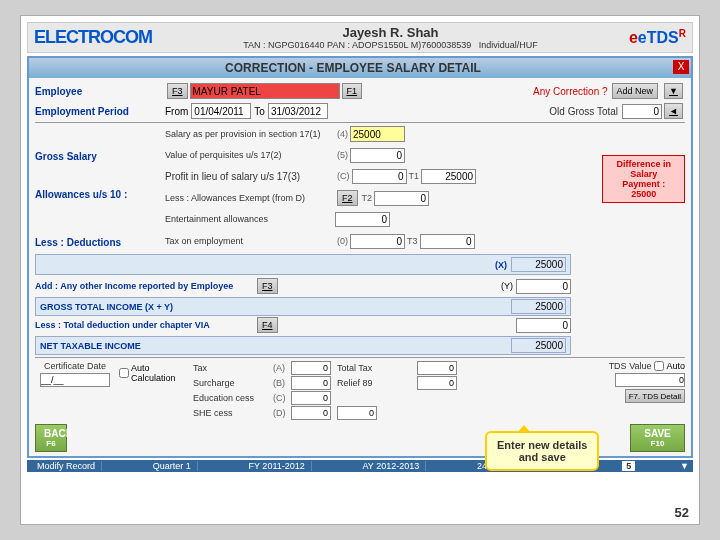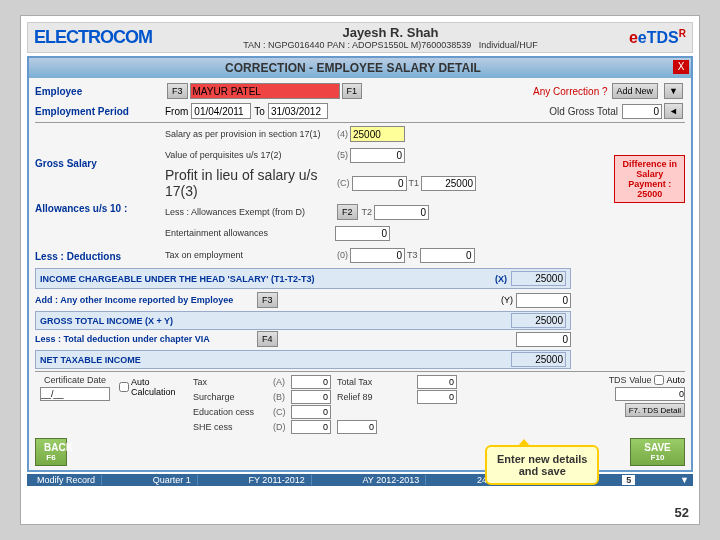--- a/index.html
+++ b/index.html
@@ -123,20 +123,21 @@
       width: 60px;
     }
     .btn-f {
       background: linear-gradient(to bottom, #e0e0e0, #c0c0c0);
       border: 1px solid #888;
       font-size: 9px;
       height: 16px;
       padding: 0 4px;
       cursor: pointer;
       margin: 0 2px;
+      text-decoration: underline;
     }
     .section-divider {
       border-top: 1px solid #999;
       margin: 2px 0;
     }
     
     .top-row {
       display: flex;
       align-items: center;
       margin-bottom: 2px;
@@ -157,21 +158,21 @@
     }
     .old-gross-label {
       font-size: 10px;
       color: #333;
       margin-right: 4px;
     }
     
     .diff-box {
       background: #ffcccc;
       border: 1px solid #cc0000;
-      padding: 3px 7px;
+      padding: 3px 13px;
       font-size: 9px;
       color: #cc0000;
       font-weight: bold;
       text-align: center;
       margin-left: 4px;
     }
     .section-label {
       color: #003399;
       font-weight: bold;
       font-size: 10px;
@@ -421,21 +422,21 @@
                 <span class="sub-label" style="width:170px; font-size:9px;">Salary as per provision in section 17(1)</span>
                 <span class="bracket-label">(4)</span>
                 <input class="input-yellow" type="text" style="width: 55px;" value="25000">
               </div>
               <div class="form-row">
                 <span class="sub-label" style="width:170px; font-size:9px;">Value of perquisites u/s 17(2)</span>
                 <span class="bracket-label">(5)</span>
                 <input class="value-field" type="text" value="0" style="width: 55px;">
               </div>
               <div class="form-row">
-                <span class="sub-label" style="width:170px; font-size:14px;">Profit in lieu of salary u/s 17(3)</span>
+                <span class="sub-label" style="width:170px; font-size:10px;">Profit in lieu of salary u/s 17(3)</span>
                 <span class="bracket-label">(C)</span>
                 <input class="value-field" type="text" value="0" style="width: 55px;">
                 <span style="font-size:9px; margin:0 2px; color:#555">T1</span>
                 <input class="value-field" type="text" style="width: 55px;" value="25000">
               </div>
             </div>
           </div>
 
           <div class="form-row" style="align-items:flex-start">
             <div class="section-label">Allowances u/s 10 :</div>
@@ -460,21 +461,20 @@
                 <span style="width:170px; font-size:9px; color:#333">Tax on employment</span>
                 <span class="bracket-label">(0)</span>
                 <input class="value-field" type="text" value="0" style="width: 55px;">
                 <span style="font-size:9px; margin:0 2px; color:#555">T3</span>
                 <input class="value-field" type="text" style="width: 55px;" value="0">
               </div>
             </div>
           </div>
 
           <div class="income-row">
-            <span>INCOME CHARGEABLE UNDER THE HEAD 'SALARY' (T1-T2-T3)</span>
             <span class="spacer"></span>
             <span style="margin-right:4px">(X)</span>
             <input class="value-field" type="text" style="width: 55px; background: rgb(221, 232, 245); border: 1px solid rgb(153, 170, 204);" value="25000">
           </div>
 
           <div class="form-row">
             <span class="section-label" style="width:220px; font-size:9px;">Add : Any other Income reported by Employee</span>
             <button class="btn-f">F3</button>
             <span class="spacer"></span>
             <span style="font-size:9px; margin-right:3px">(Y)</span>

